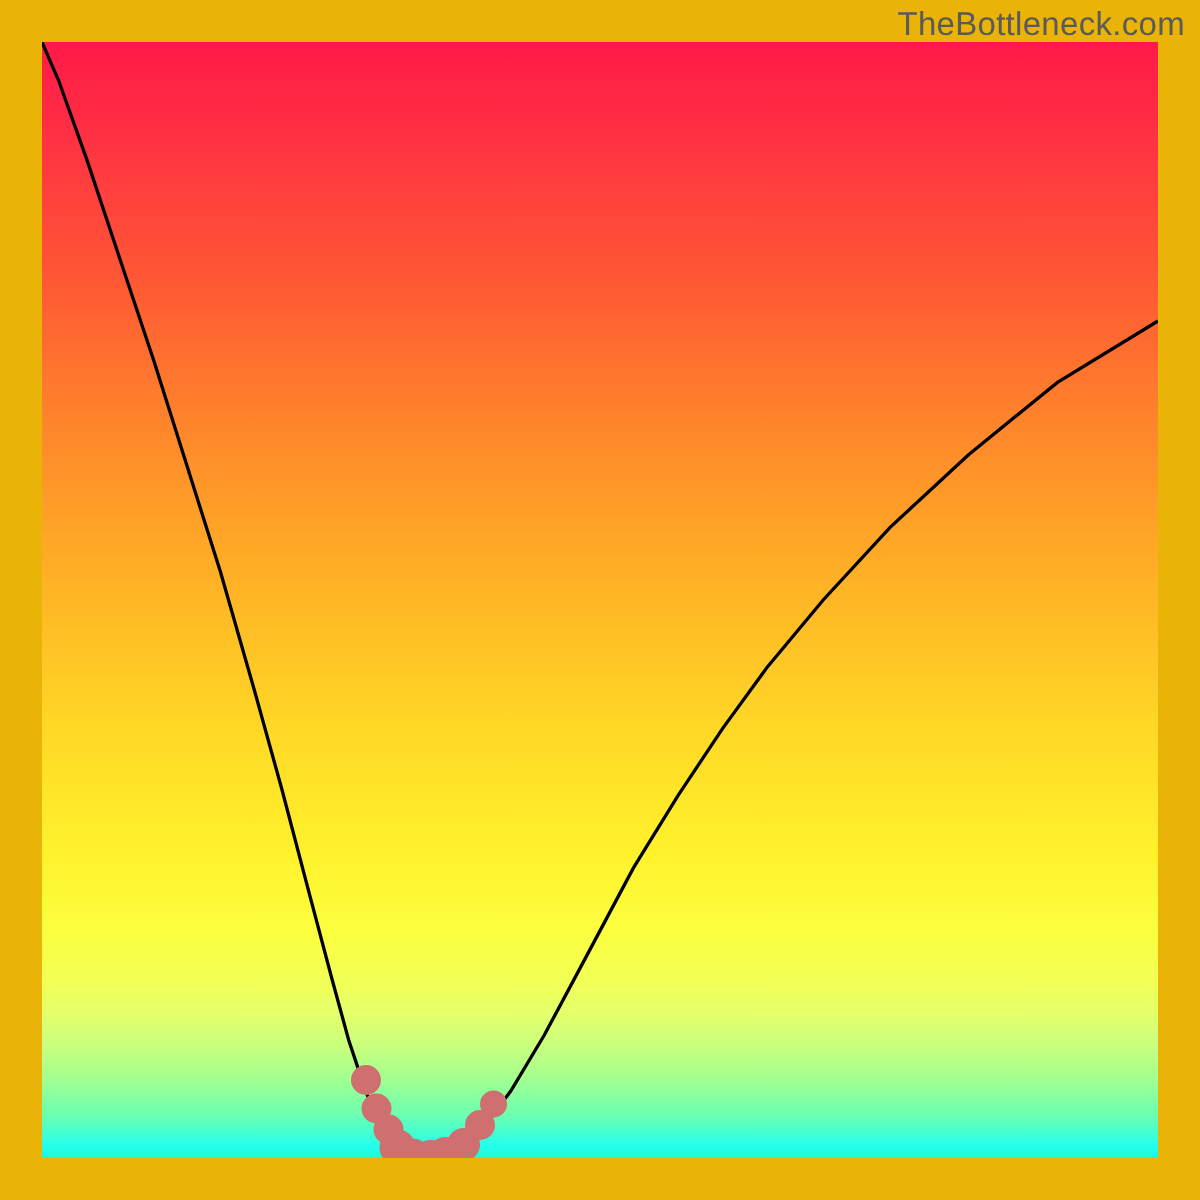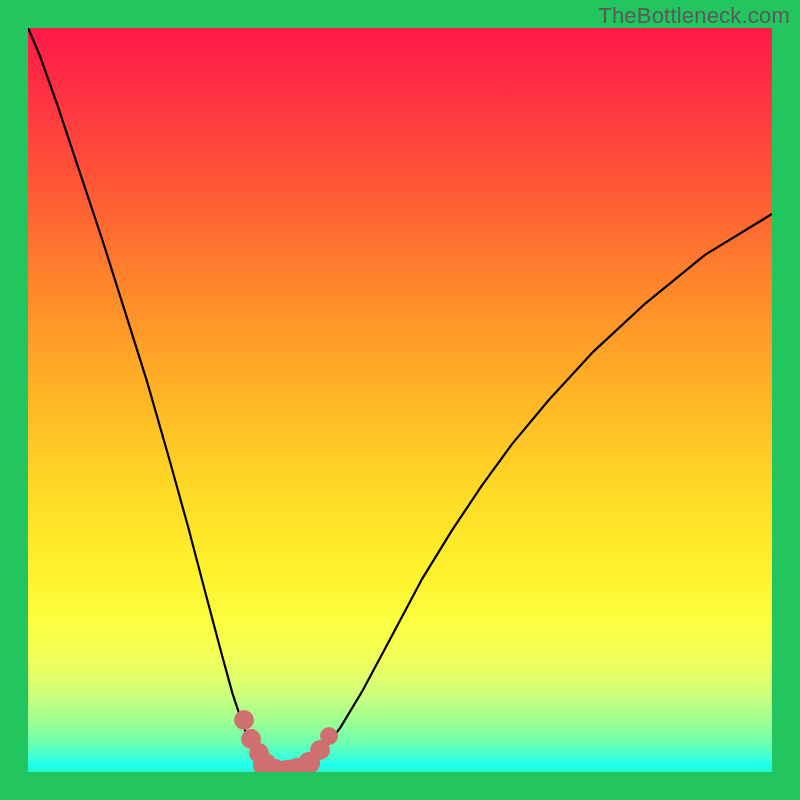--- a/index.html
+++ b/index.html
@@ -8,21 +8,21 @@
     width: 800px;
     height: 800px;
     overflow: hidden;
     background: #000;
     font-family: Arial, Helvetica, sans-serif;
   }
   .frame {
     position: relative;
     width: 800px;
     height: 800px;
-    background: #22c55e;
+    background: #eab308;
   }
   .plot-area {
     position: absolute;
     left: 28px;
     top: 28px;
     width: 744px;
     height: 744px;
     overflow: hidden;
     
     background: linear-gradient(to bottom,

